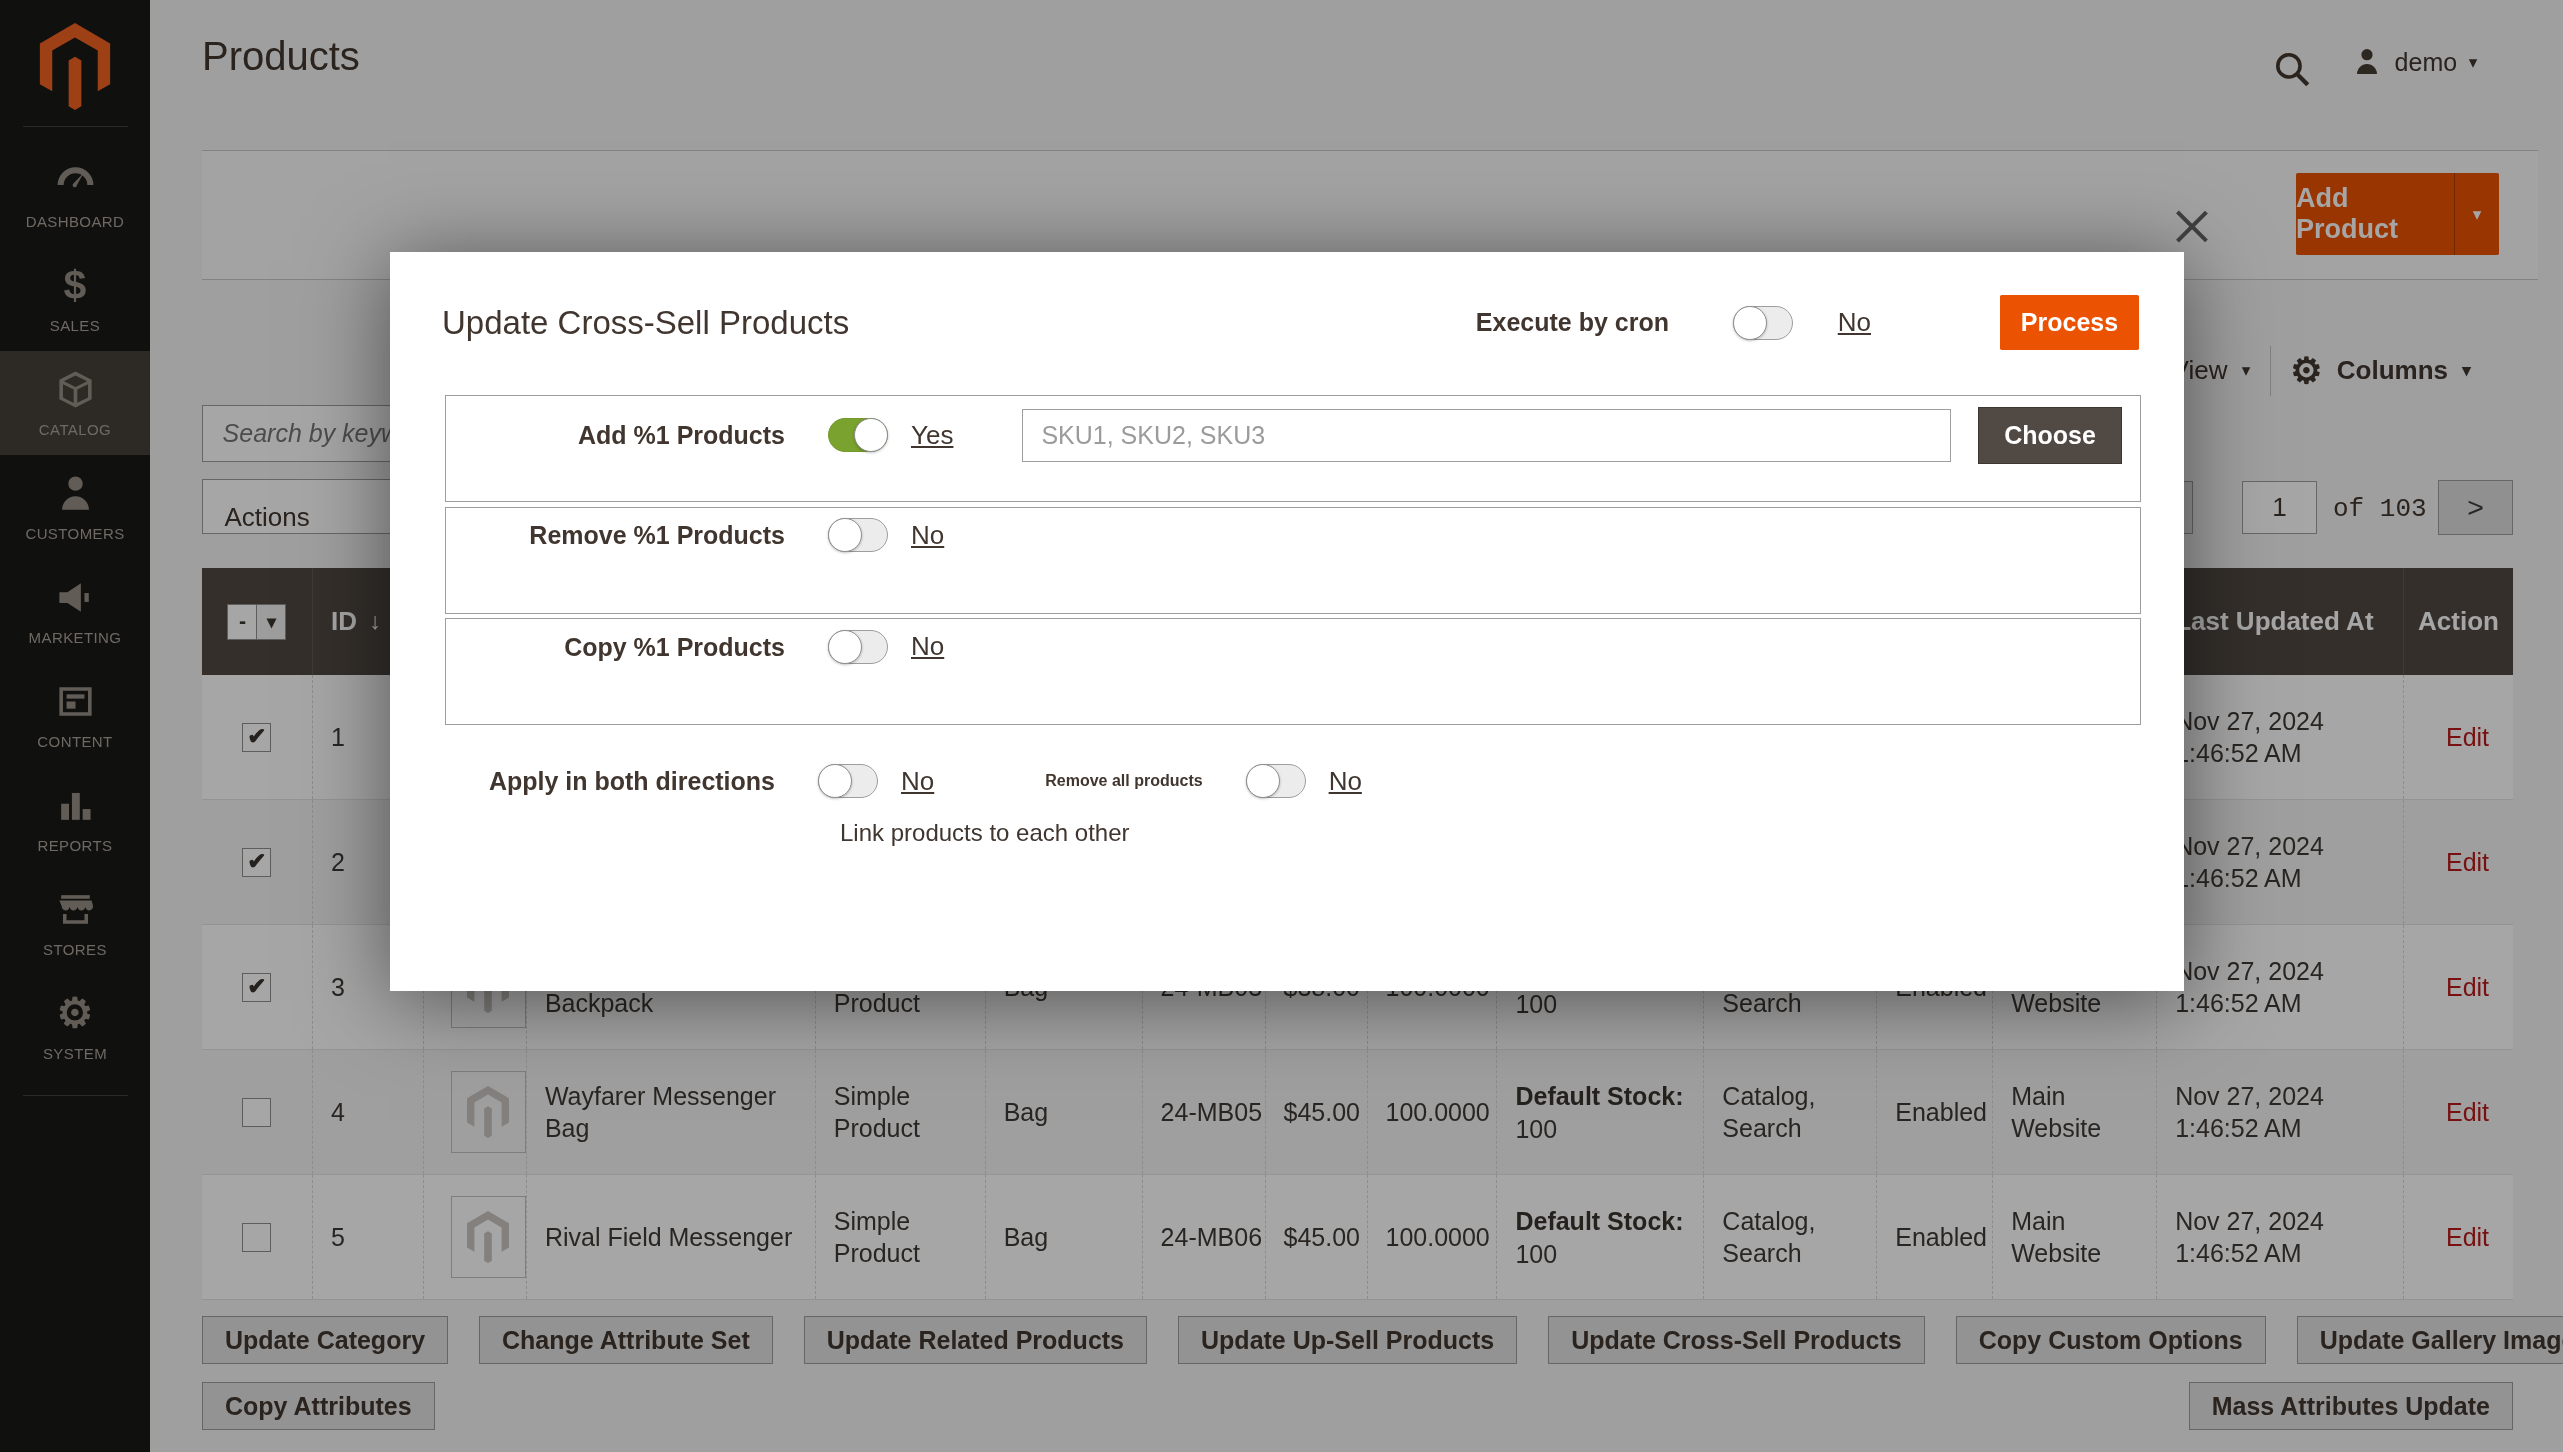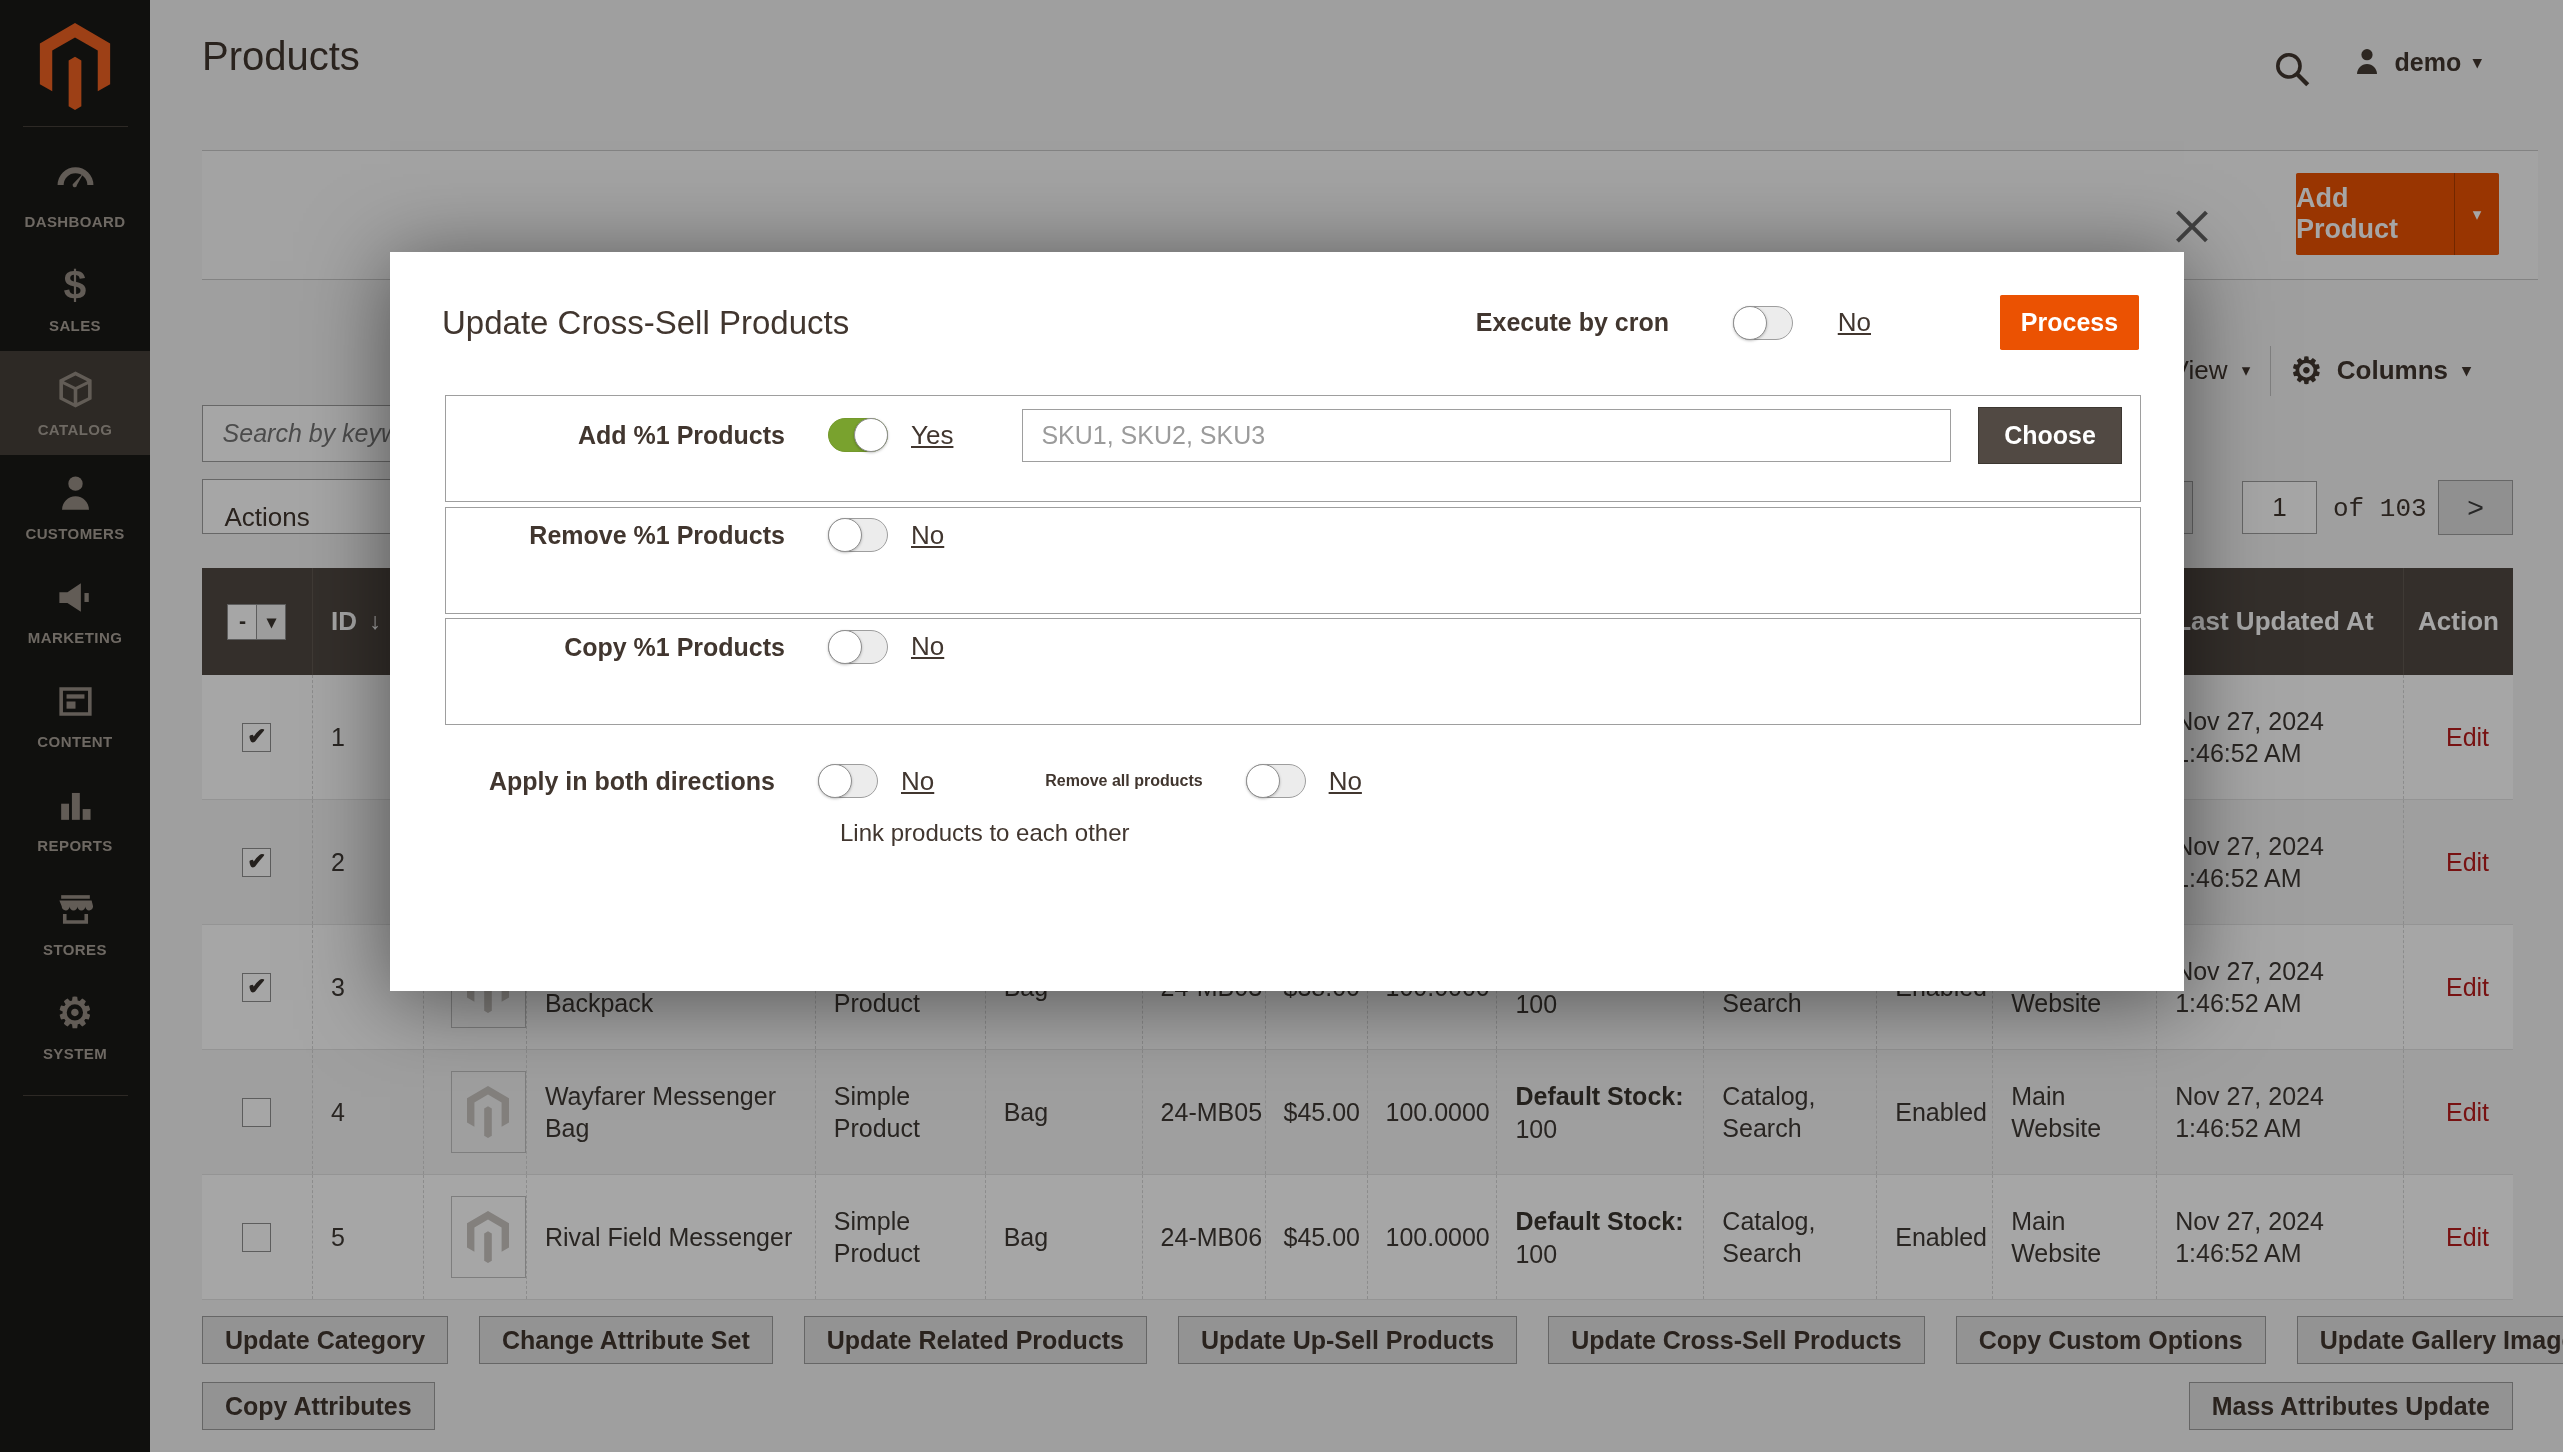--- a/index.html
+++ b/index.html
@@ -9,26 +9,26 @@
 
   
   .sidebar { position:absolute; left:0; top:0; width:150px; height:100%; background:#1a1916; z-index:1; }
   .logo { width:82px; height:87px; margin:23px auto 0; display:block; cursor:pointer; }
   .side-divider { width:105px; height:0.9px; background:#45403a; margin:16px auto; }
   .side-item { min-height:104px; display:flex; flex-direction:column; align-items:center; justify-content:center; gap:8px; cursor:pointer; padding:5.3px 0; }
   .side-item.active { background:#464039; }
   .side-icon { height:45px; display:flex; align-items:center; justify-content:center; }
   .side-icon svg { fill:#978e85; width:43px; height:43px; }
   .side-icon .glyph { color:#978e85; font-size:41px; line-height:1; font-weight:700; }
-  .side-label { font-size:15px; color:#a9a198; letter-spacing:0.4px; text-align:center; line-height:1.3; padding:0 5.3px;font-weight:bold; }
+  .side-label { font-size:15px; color:#a9a198; letter-spacing:0.4px; text-align:center; line-height:1.3; padding:0 5.3px; }
 
   
   .page-title { left:202px; top:34px; font-size:40px; font-weight:400; color:#41362f; }
   .hdr-search { left:2271px; top:48px; width:43px; height:43px; cursor:pointer; }
-  .user-chip { left:2351px; top:46px; display:flex; align-items:center; gap:11.6px; font-size:25px; cursor:pointer; color:#41362f;font-weight:bold; }
+  .user-chip { left:2351px; top:46px; display:flex; align-items:center; gap:11.6px; font-size:25px; cursor:pointer; color:#41362f; }
   .caret { font-size:17px; color:#41362f; line-height:1; }
 
   
   .band { left:202px; top:150px; width:2336px; height:130px; background:#fbfbfb; border-top:0.9px solid #c9c9c9; border-bottom:0.9px solid #c9c9c9; }
   .add-btn { left:2296px; top:173px; width:203px; height:82px; background:#eb5202; color:#fff; display:flex; align-items:stretch; border-radius:1.8px; cursor:pointer; }
   .add-main { flex:1; display:flex; align-items:center; justify-content:center; font-weight:700; font-size:27px; }
   .add-caret { width:45px; border-left:0.9px solid rgba(0,0,0,.25); display:flex; align-items:center; justify-content:center; }
   .add-caret .caret { color:#fff; }
 
   

